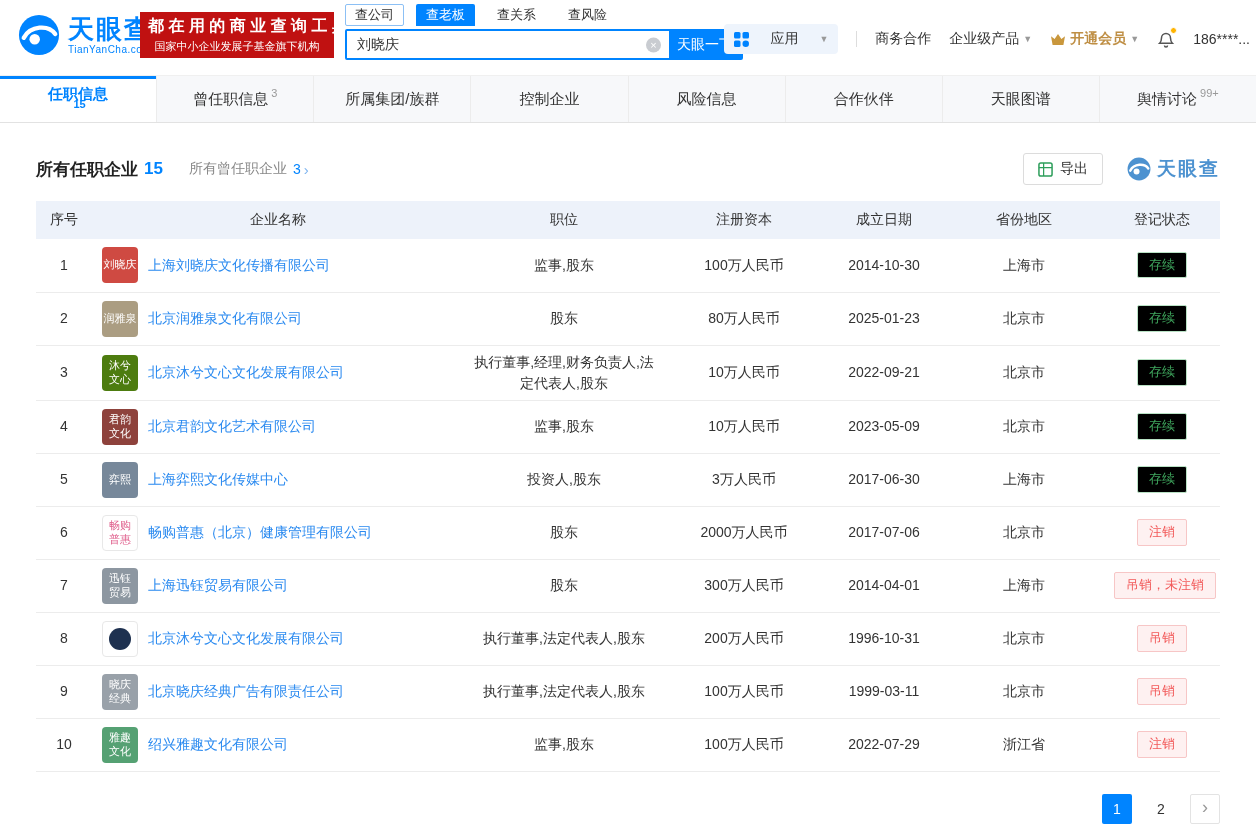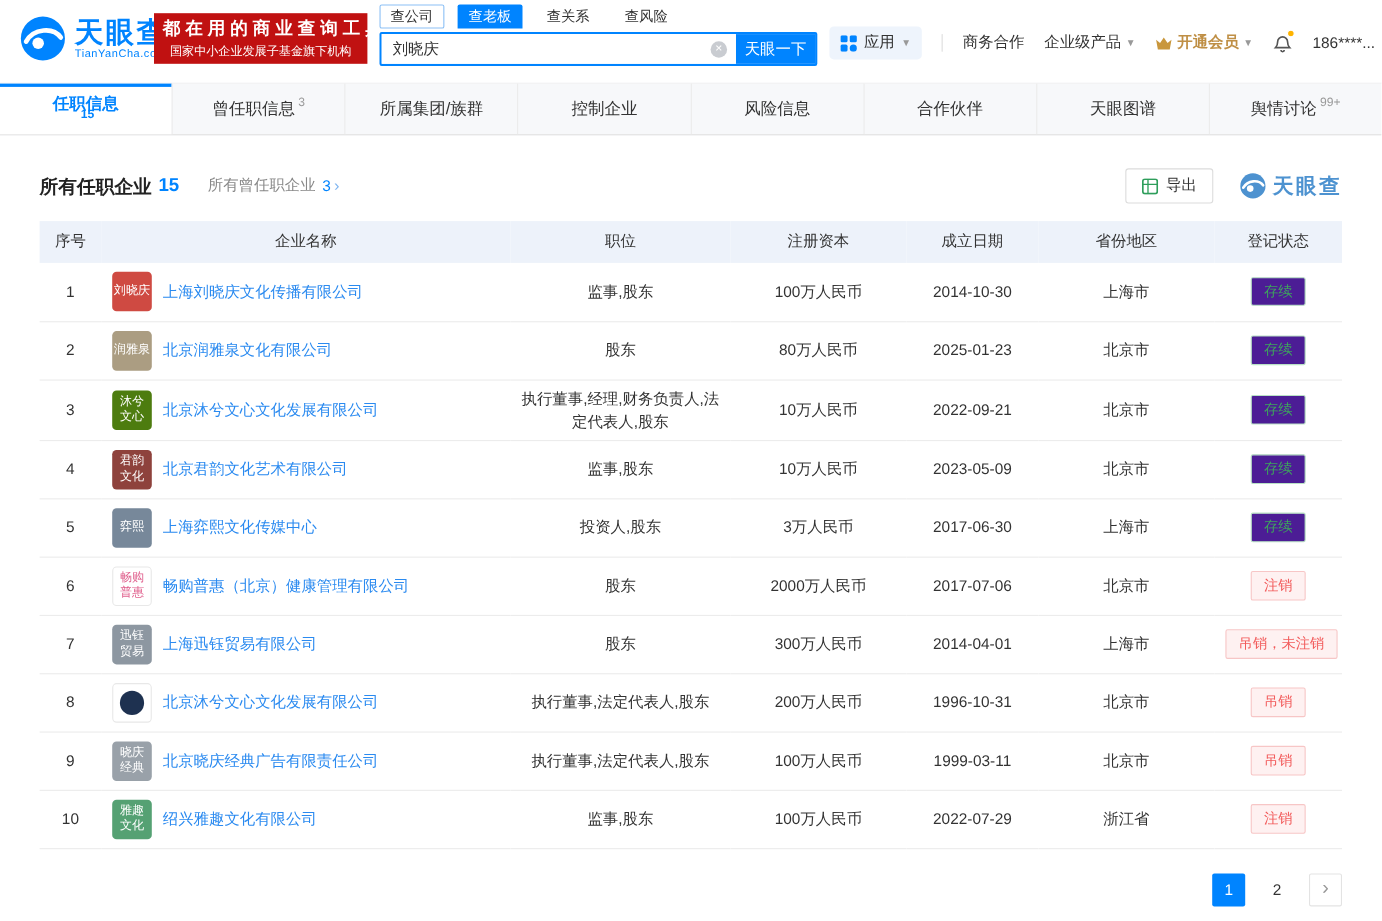--- a/index.html
+++ b/index.html
@@ -20,21 +20,21 @@
   .stab { font-size: 13px; color: #333; padding: 2px 10px; cursor: pointer; white-space: nowrap; }
   .stab.framed { border: 1px solid #8cc0f5; border-radius: 2px; padding: 1px 9px; }
   .stab.active { background: #0084ff; color: #fff; border-radius: 2px 2px 0 0; }
   .search-box { display: flex; border: 2px solid #0084ff; border-radius: 2px; width: 398px; height: 31px; background: #fff; }
   .input-wrap { position: relative; flex: 1; }
   .input-wrap input { width: 100%; height: 100%; border: none; outline: none; font-size: 14px; padding: 0 30px 0 10px; color: #333; }
   .clear { position: absolute; right: 8px; top: 50%; transform: translateY(-50%); width: 15px; height: 15px;
     background: #c9ccd1; color: #fff; border-radius: 50%; font-size: 11px; line-height: 15px; text-align: center; cursor: pointer; }
   .search-btn { width: 72px; background: #0084ff; color: #fff; border: none; font-size: 14px; cursor: pointer; white-space: nowrap; }
   .top-right { position: absolute; right: 0; top: 24px; display: flex; align-items: center; gap: 18px; padding-right: 6px; white-space: nowrap; }
-  .apps-pill { display: flex; align-items: center; gap: 6px; background: #eef4fc; border-radius: 4px; padding: 6px 10px; font-size: 14px; color: #333; cursor: pointer; }
+  .apps-pill { display: flex; align-items: center; gap: 21px; background: #eef4fc; border-radius: 4px; padding: 6px 10px; font-size: 14px; color: #333; cursor: pointer; }
   .caret { color: #999; font-size: 9px; }
   .vdiv { width: 1px; height: 16px; background: #ddd; }
   .navlink { font-size: 14px; color: #333; cursor: pointer; display: inline-flex; align-items: center; gap: 4px; }
   .navlink.vip { color: #bf8f45; font-weight: bold; }
   .bell { position: relative; display: inline-flex; cursor: pointer; }
   .dot { position: absolute; top: -3px; right: -2px; width: 7px; height: 7px; background: #ffb400; border: 1px solid #fff; border-radius: 50%; }
   .account { font-size: 14px; color: #333; cursor: pointer; max-width: 58px; overflow: hidden; }
 
   
   .tabbar { display: flex; height: 48px; background: #f7f8fa; border-top: 1px solid #f0f0f0; border-bottom: 1px solid #e2e2e2; }
@@ -63,21 +63,21 @@
   thead th { background: #edf2fa; height: 38px; font-size: 14px; font-weight: 400; color: #333; }
   tbody td { border-bottom: 1px solid #ececec; text-align: center; font-size: 14px; color: #333; height: 53px; padding: 6px 10px; line-height: 1.5; }
   .cell-company { text-align: left; }
   .company-inner { display: flex; align-items: center; gap: 10px; }
   .logo-box { width: 36px; height: 36px; border-radius: 4px; display: flex; flex-direction: column; align-items: center;
     justify-content: center; color: #fff; font-size: 11px; line-height: 1.25; flex: none; cursor: pointer; letter-spacing: 0; }
   .logo-box.bordered { border: 1px solid #e8e8e8; }
   .mark-circle { width: 22px; height: 22px; border-radius: 50%; }
   .company-link { color: #2a8af0; cursor: pointer; }
   .badge { display: inline-block; padding: 3px 11px; border-radius: 2px; font-size: 13px; line-height: 1.4; white-space: nowrap; }
-  .badge.green { color: #3ea45c; background: #4c1d95; border: 1px solid #b9e2c5; }
+  .badge.green { color: #3ea45c; background: #000000; border: 1px solid #b9e2c5; }
   .badge.red { color: #f25a5a; background: #fef1f1; border: 1px solid #f7c6c6; }
 
   
   .pagination { display: flex; justify-content: flex-end; align-items: center; gap: 14px; margin: 22px 36px 0; }
   .pg { min-width: 30px; height: 30px; display: flex; align-items: center; justify-content: center; font-size: 14px; border-radius: 2px; cursor: pointer; }
   .pg.active { background: #0084ff; color: #fff; }
   .pg.plain { color: #333; }
   .pg.next { border: 1px solid #e3e3e3; color: #999; font-size: 18px; width: 30px; padding-bottom: 2px; }
 </style>
 </head>

